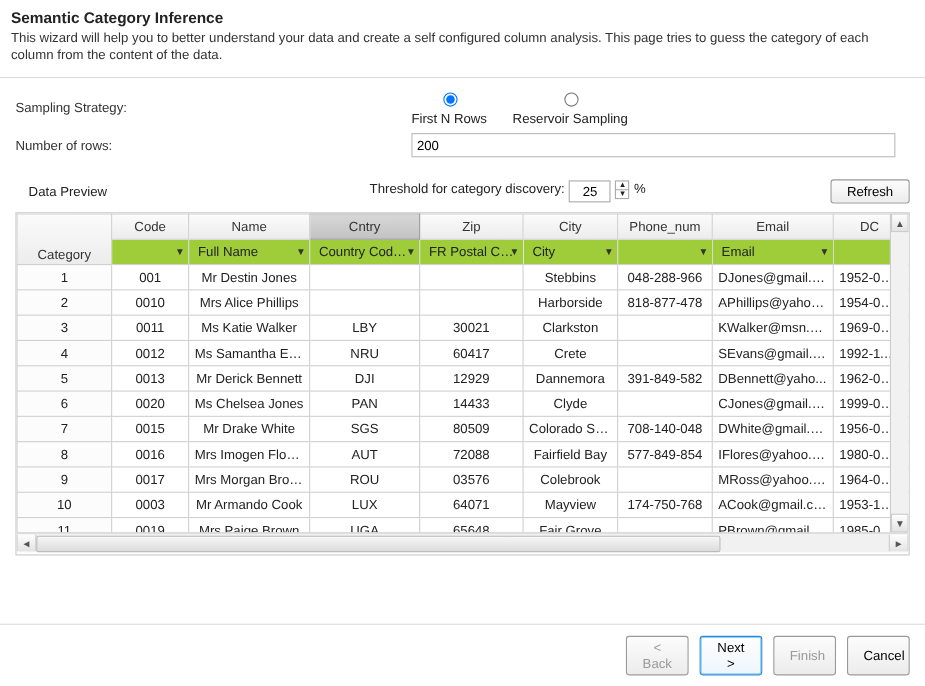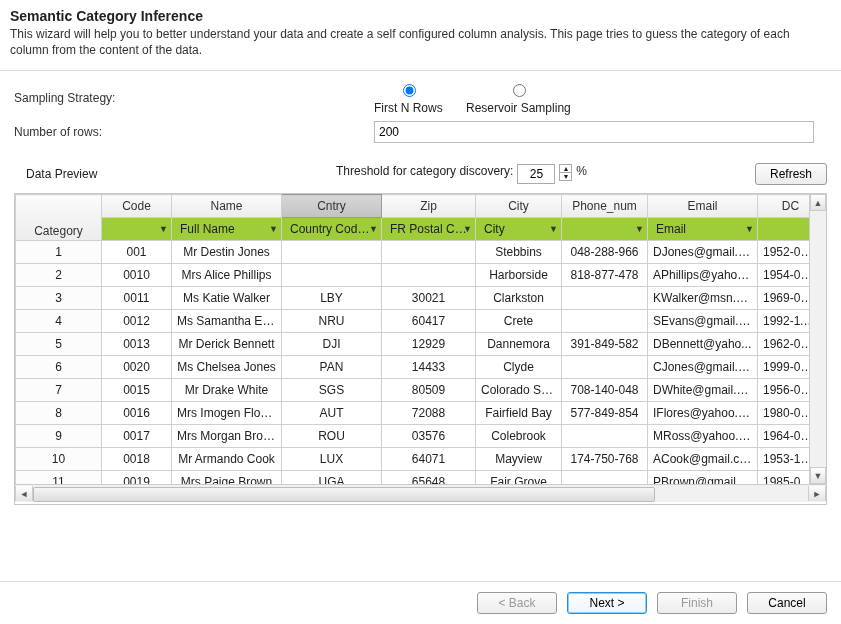--- a/index.html
+++ b/index.html
@@ -228,21 +228,21 @@
     left: 0;
     right: 0;
     border-top: 1px solid #ddd;
     padding: 10px 14px;
     display: flex;
     justify-content: flex-end;
     gap: 10px;
     background: #fff;
   }
   .footer .btn {
-    width: 80px;
+    width: 57px;
     text-align: center;
   }
   .btn.disabled {
     color: #999;
     cursor: default;
   }
   .btn.primary {
     border: 1px solid #2a8dd6;
     box-shadow: 0 0 0 1px #8fcff5 inset;
     background: linear-gradient(#fdfdfd, #eef6fc);
@@ -440,21 +440,21 @@
             <td>ROU</td>
             <td>03576</td>
             <td>Colebrook</td>
             <td></td>
             <td style="text-align: left;">MRoss@yahoo.c...</td>
             <td>1964-04-25</td>
             <td style="background: rgb(241, 241, 241); border-left: 1px solid rgb(204, 204, 204);"></td>
           </tr>
           <tr>
             <td class="rowhead">10</td>
-            <td>0018</td>
+            <td>0003</td>
             <td>Mr Armando Cook</td>
             <td>LUX</td>
             <td>64071</td>
             <td>Mayview</td>
             <td>174-750-768</td>
             <td style="text-align: left;">ACook@gmail.com</td>
             <td>1953-10-20</td>
             <td style="background: rgb(241, 241, 241); border-left: 1px solid rgb(204, 204, 204);"></td>
           </tr>
           <tr>

